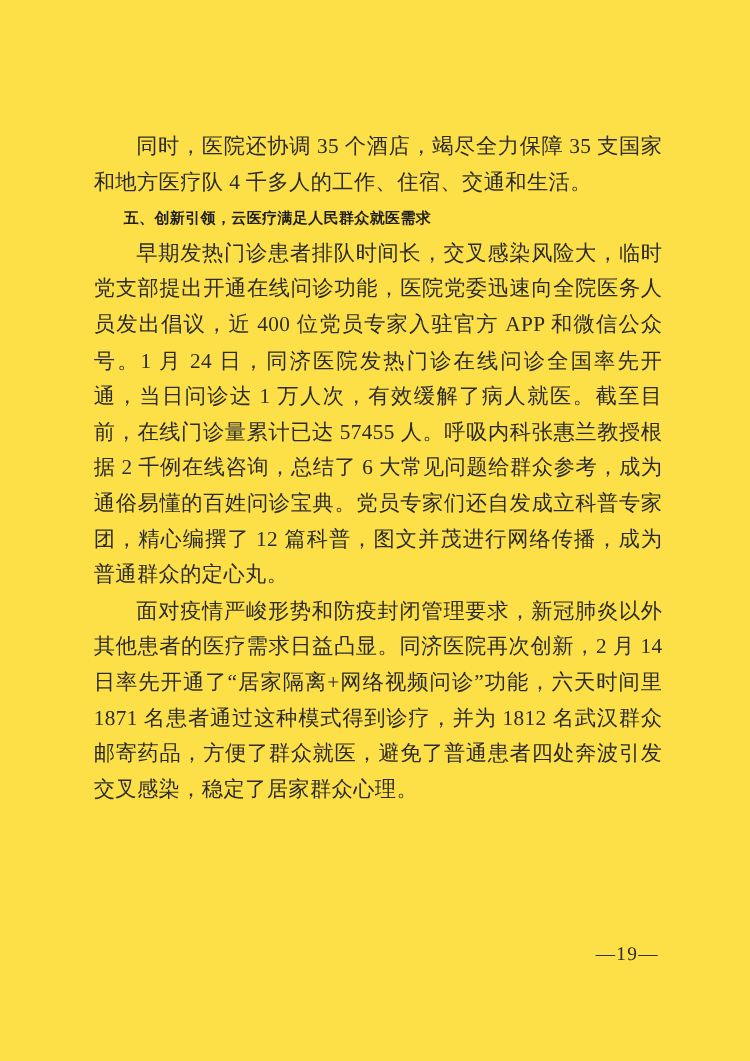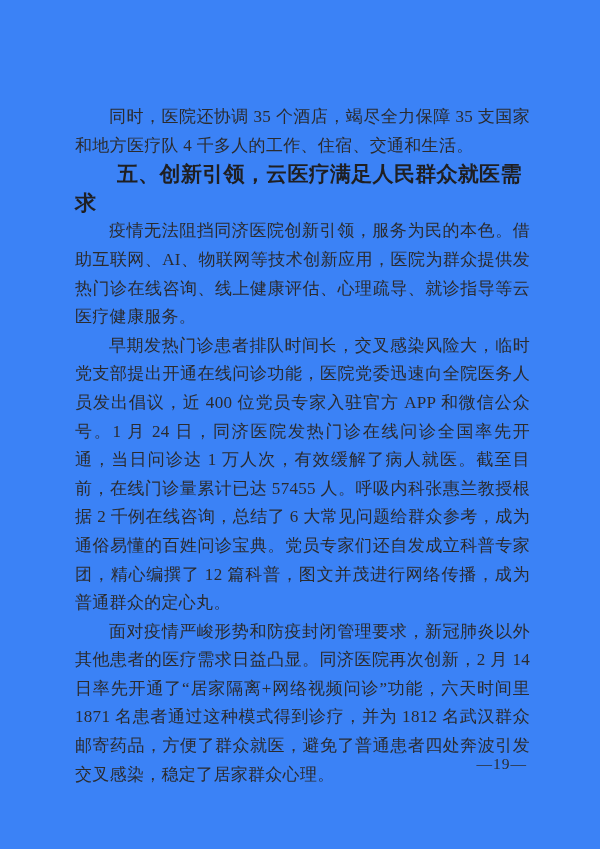--- a/index.html
+++ b/index.html
@@ -5,21 +5,21 @@
   html, body {
     margin: 0;
     padding: 0;
     background: #f4f4f4;
   }
   .page {
     position: relative;
     width: 600px;
     height: 849px;
     margin: 0 auto;
-    background: #3b82f6;
+    background: #fde047;
     overflow: hidden;
     font-family: "Liberation Serif", "DejaVu Serif", serif;
   }
   .content {
     position: absolute;
     top: 103px;
     left: 75px;
     width: 455px;
   }
   .content p {
@@ -32,21 +32,21 @@
     line-height: 28.6px;
     color: #2b2b2e;
     text-align: justify;
     text-justify: inter-ideograph;
     text-indent: 2em;
     letter-spacing: 0.3px;
   }
   .heading {
     font-family: "DejaVu Sans", "Liberation Sans", sans-serif;
     font-weight: bold;
-    font-size: 21px;
+    font-size: 12px;
     line-height: 28.6px;
     color: #1f1f22;
     text-indent: 2em;
     letter-spacing: 0.3px;
   }
   .page-number {
     position: absolute;
     top: 752px;
     right: 73px;
     font-family: "Liberation Serif", "DejaVu Serif", serif;
@@ -57,18 +57,17 @@
     text-align: center;
   }
 </style>
 </head>
 <body>
 
 <div class="page">
   <main class="content" id="doc-body">
       <p class="para">同时，医院还协调 35 个酒店，竭尽全力保障 35 支国家和地方医疗队 4 千多人的工作、住宿、交通和生活。</p>
       <p class="heading">五、创新引领，云医疗满足人民群众就医需求</p>
-      <p class="para">疫情无法阻挡同济医院创新引领，服务为民的本色。借助互联网、AI、物联网等技术创新应用，医院为群众提供发热门诊在线咨询、线上健康评估、心理疏导、就诊指导等云医疗健康服务。</p>
       <p class="para">早期发热门诊患者排队时间长，交叉感染风险大，临时党支部提出开通在线问诊功能，医院党委迅速向全院医务人员发出倡议，近 400 位党员专家入驻官方 APP 和微信公众号。1 月 24 日，同济医院发热门诊在线问诊全国率先开通，当日问诊达 1 万人次，有效缓解了病人就医。截至目前，在线门诊量累计已达 57455 人。呼吸内科张惠兰教授根据 2 千例在线咨询，总结了 6 大常见问题给群众参考，成为通俗易懂的百姓问诊宝典。党员专家们还自发成立科普专家团，精心编撰了 12 篇科普，图文并茂进行网络传播，成为普通群众的定心丸。</p>
       <p class="para">面对疫情严峻形势和防疫封闭管理要求，新冠肺炎以外其他患者的医疗需求日益凸显。同济医院再次创新，2 月 14 日率先开通了“居家隔离+网络视频问诊”功能，六天时间里 1871 名患者通过这种模式得到诊疗，并为 1812 名武汉群众邮寄药品，方便了群众就医，避免了普通患者四处奔波引发交叉感染，稳定了居家群众心理。</p>
     </main>
   <div class="page-number">—19—</div>
 </div>
 
 </body></html>

